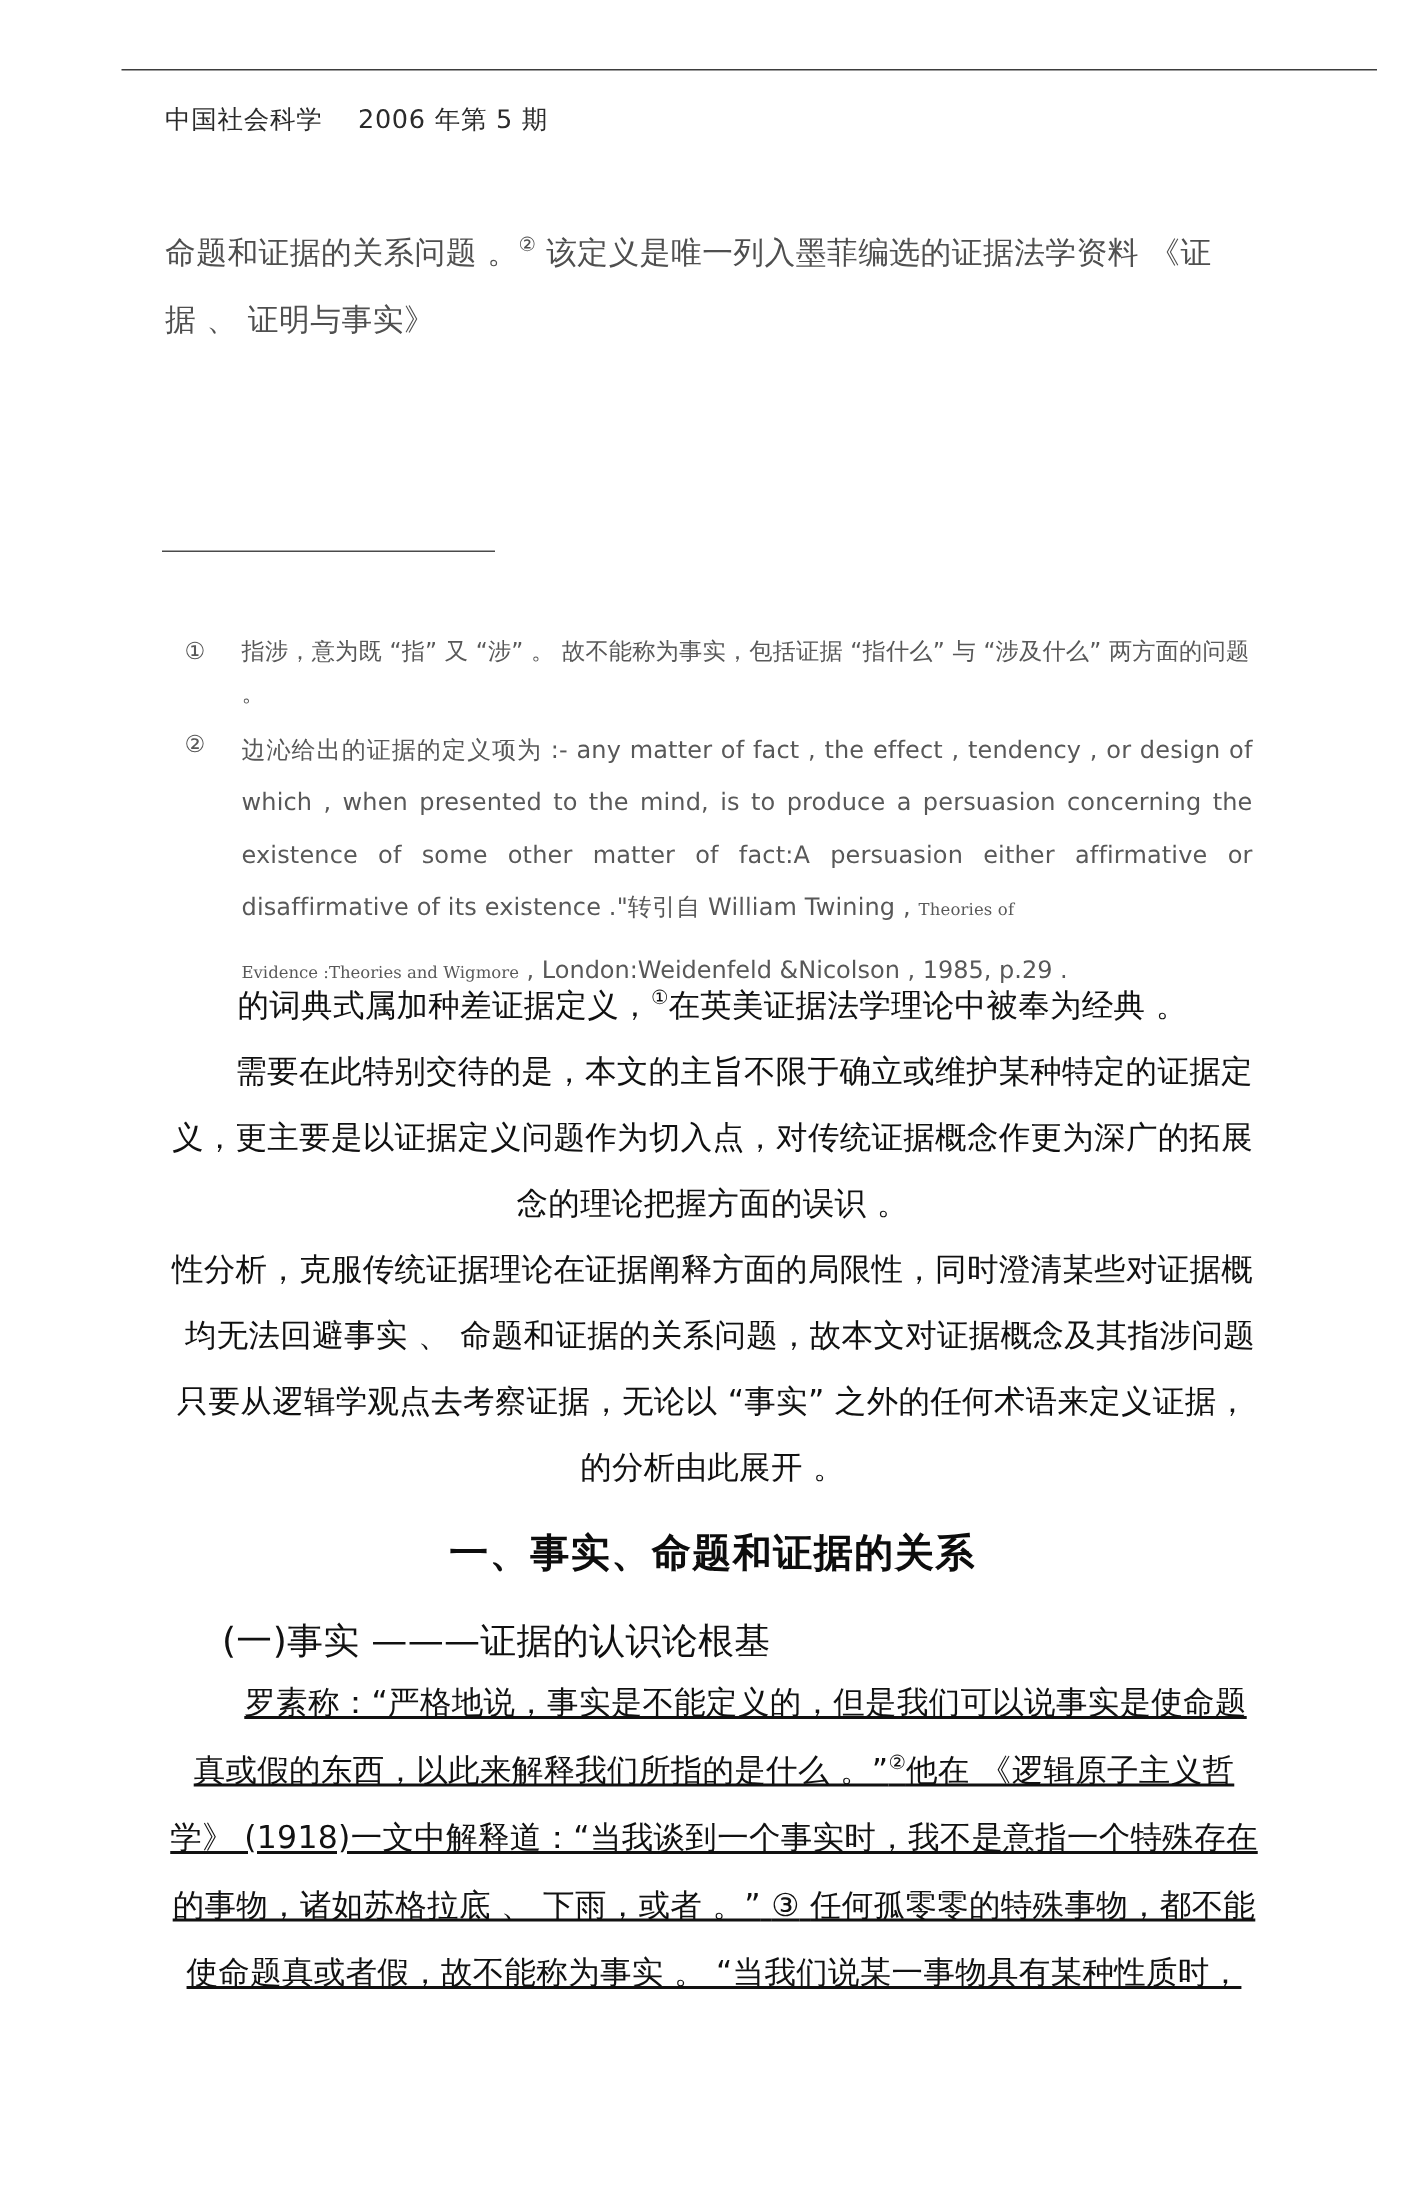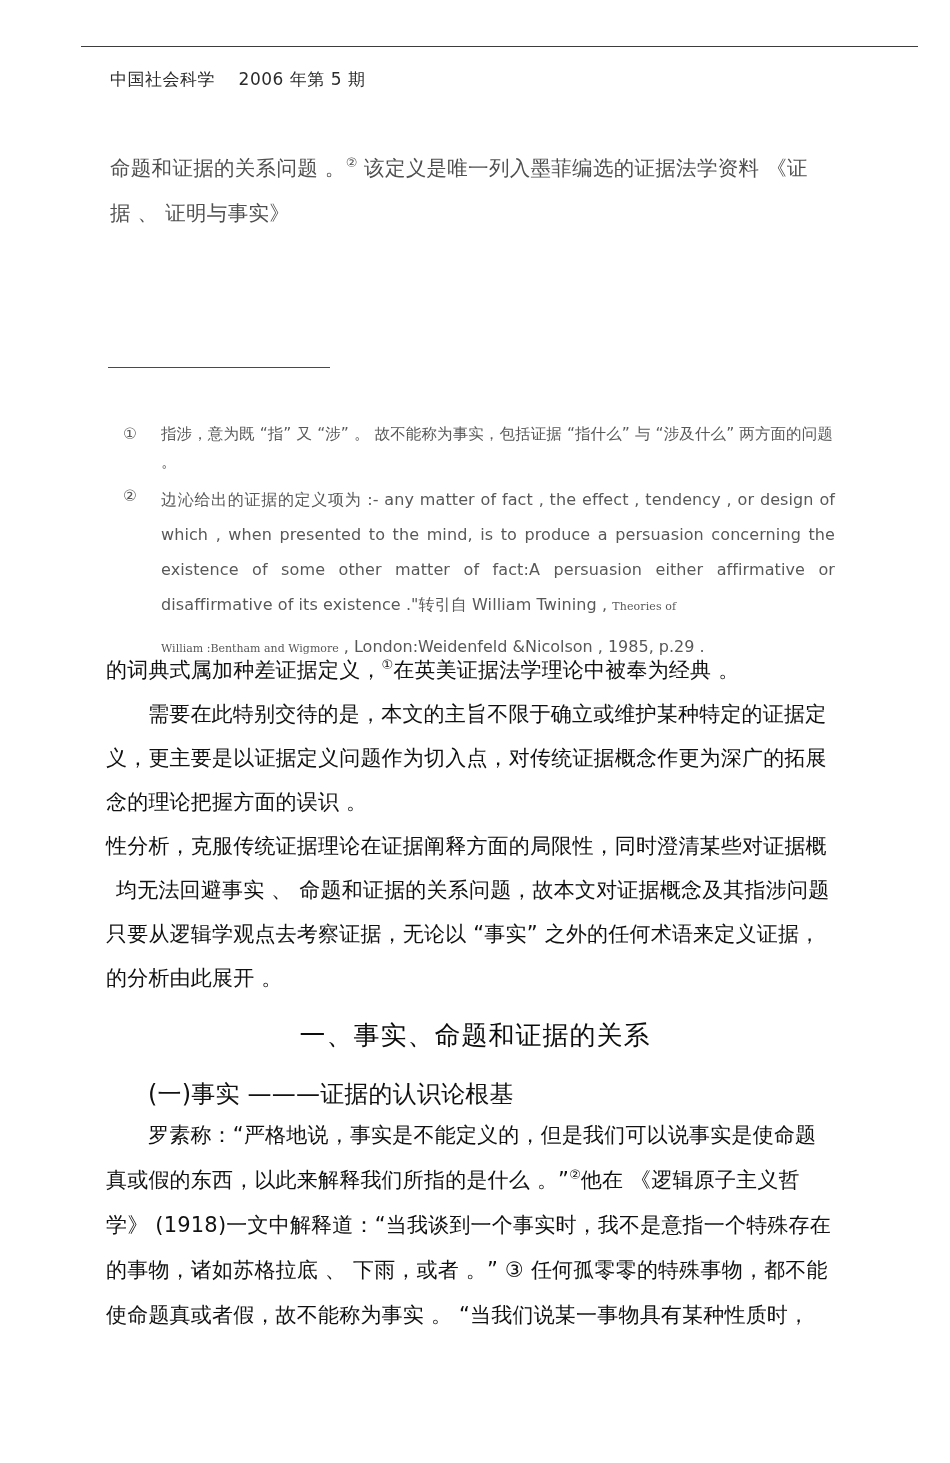--- a/index.html
+++ b/index.html
@@ -120,33 +120,34 @@
     top: 648px;
     width: 738px;
     color: #111111;
     font-size: 21px;
     letter-spacing: 0.2px;
   }
   .bline {
     display: block;
     line-height: 44px;
     white-space: nowrap;
+    text-align: center;
   }
   .bline.indent { text-indent: 42px; }
   .bline.indent-sm { text-indent: 10px; }
 
   
   .section-heading {
     position: absolute;
     left: 0;
     top: 1018px;
     width: 950px;
     text-align: center;
     font-size: 26px;
-    font-weight: normal;
+    font-weight: bold;
     color: #0d0d0d;
     letter-spacing: 1px;
   }
   .subsection-heading {
     position: absolute;
     left: 148px;
     top: 1078px;
     font-size: 24px;
     color: #111111;
     letter-spacing: 0.2px;
@@ -156,21 +157,21 @@
   
   .body-text-2 {
     position: absolute;
     left: 106px;
     top: 1113px;
     width: 740px;
     color: #111111;
     font-size: 21px;
     letter-spacing: 0.2px;
   }
-  .body-text-2 .bline { line-height: 45px; }
+  .body-text-2 .bline { line-height: 45px; text-decoration: underline; }
 </style>
 </head>
 <body>
 
 <div class="page">
 
   <div class="header-rule"></div>
 
   <div class="running-head">中国社会科学    2006 年第 5 期</div>
 
@@ -192,21 +193,21 @@
     <div class="fn-item">
       <div class="fn-marker">②</div>
       <div class="fn-body fn-en">
         <span>边沁给出的证据的定义项为 :- any matter of fact , the effect , tendency , or design</span>
         <span>of which , when presented to the mind, is to produce a persuasion concerning</span>
         <span>the existence of some other matter of fact:A persuasion either affirmative or</span>
         <span>disaffirmative of its existence ."转引自 William Twining , </span><span class="fn-cite-serif">Theories of</span>
       </div>
     </div>
 
-    <div class="fn-cite-line"><span class="fn-cite-serif">William :Bentham and Wigmore</span><span> , London:Weidenfeld &amp;Nicolson , 1985, p.29 .</span></div>
+    <div class="fn-cite-line"><span class="fn-cite-serif">Evidence :Theories and Wigmore</span><span> , London:Weidenfeld &amp;Nicolson , 1985, p.29 .</span></div>
   </div>
 
   <div class="body-text">
     <span class="bline"><span>的词典式属加种差证据定义，</span><sup class="fn">①</sup><span>在英美证据法学理论中被奉为经典 。</span></span>
     <span class="bline indent">需要在此特别交待的是，本文的主旨不限于确立或维护某种特定的证据定</span>
     <span class="bline">义，更主要是以证据定义问题作为切入点，对传统证据概念作更为深广的拓展</span>
     <span class="bline">念的理论把握方面的误识 。</span>
     <span class="bline">性分析，克服传统证据理论在证据阐释方面的局限性，同时澄清某些对证据概</span>
     <span class="bline indent-sm">均无法回避事实 、 命题和证据的关系问题，故本文对证据概念及其指涉问题</span>
     <span class="bline">只要从逻辑学观点去考察证据，无论以 “事实” 之外的任何术语来定义证据，</span>

